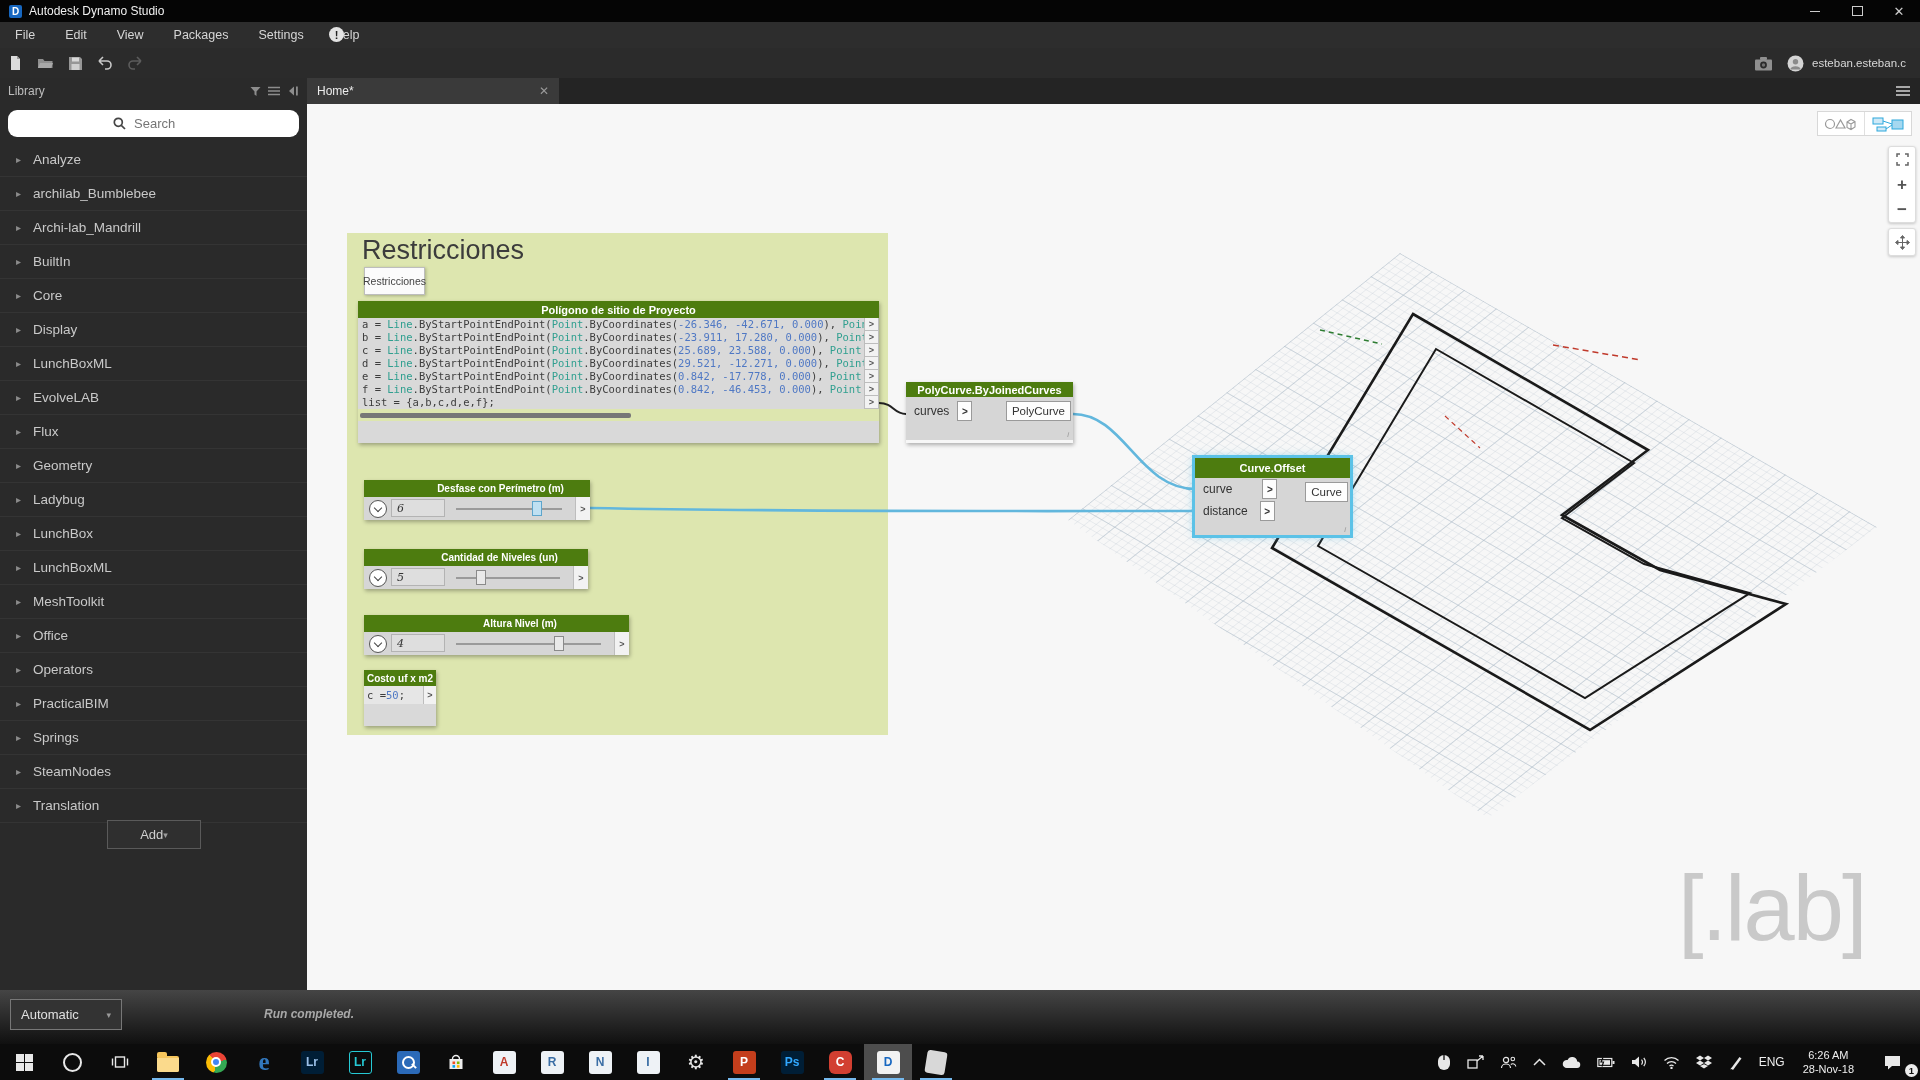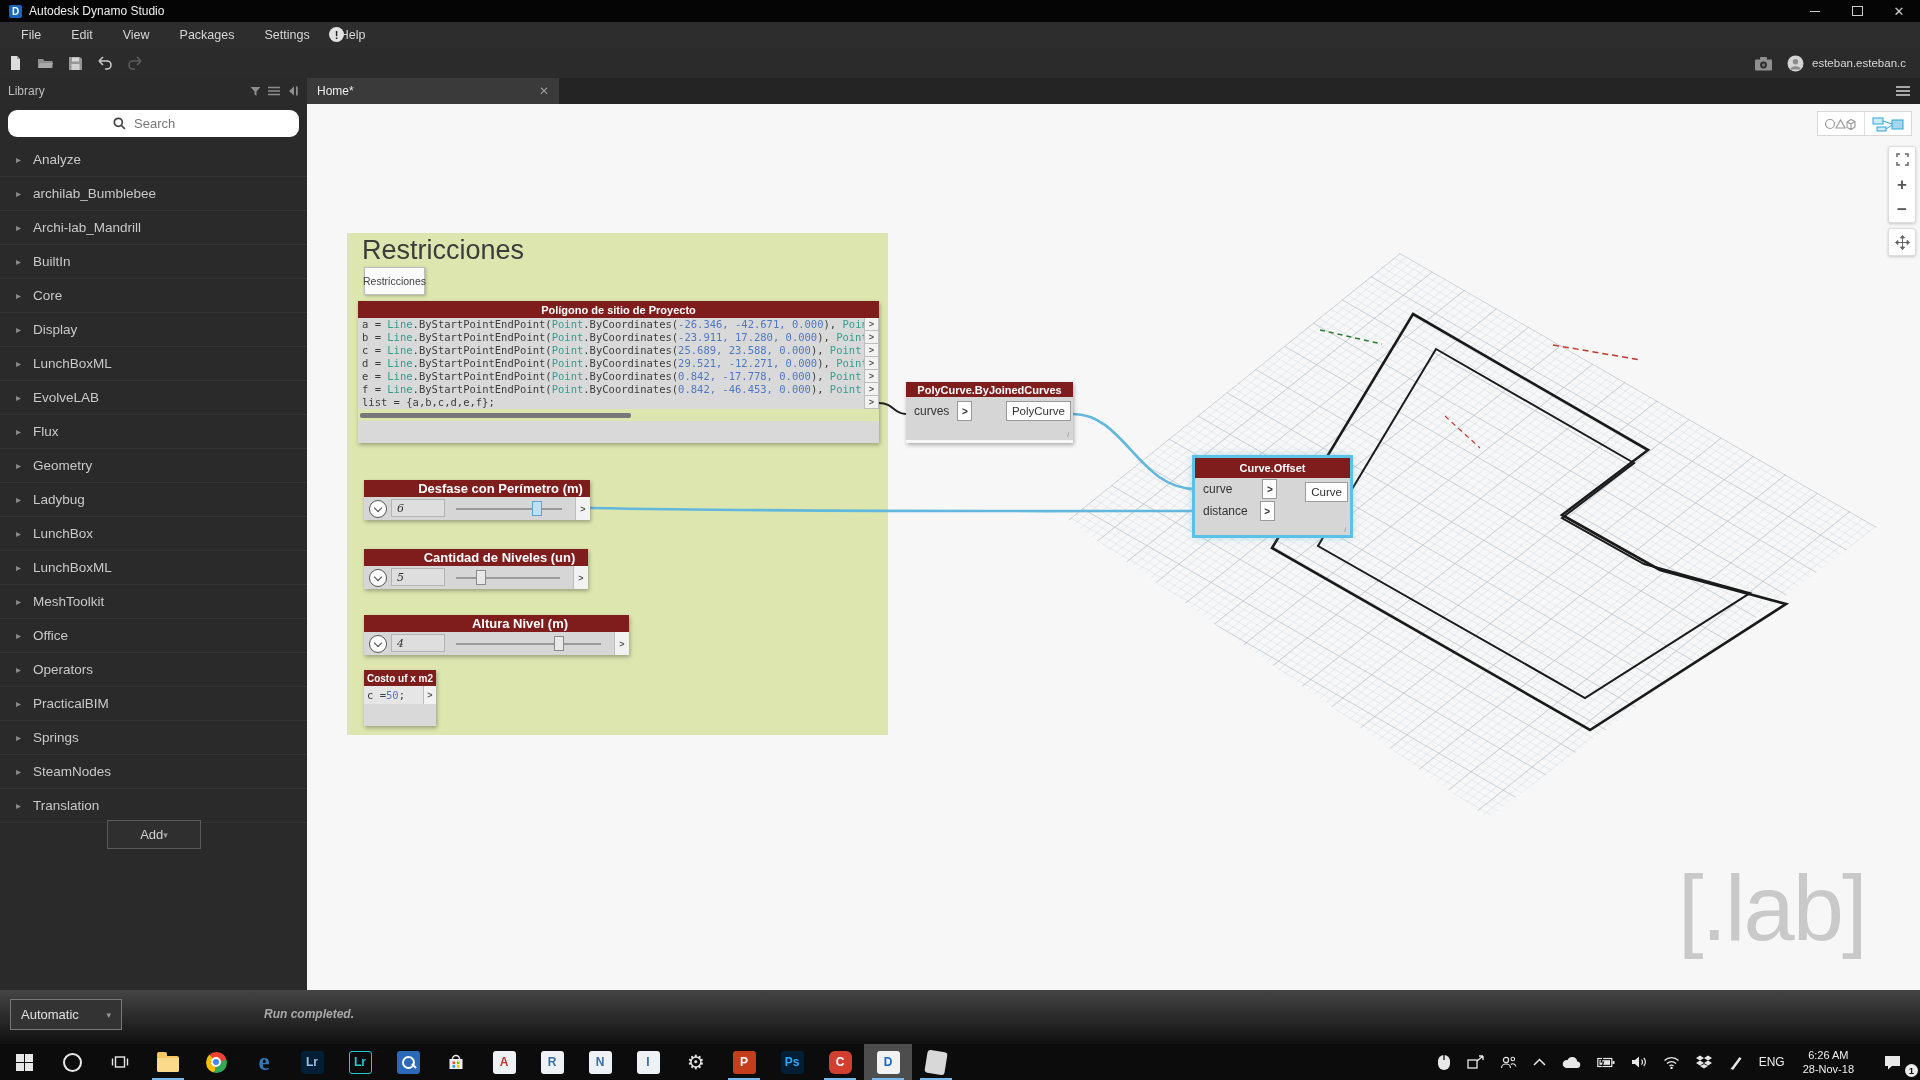--- a/index.html
+++ b/index.html
@@ -14,21 +14,21 @@
             display:flex;align-items:center;justify-content:center;margin:0 7px 0 9px;border-radius:2px;}
   .title-text{font-size:12px;color:#f0f0f0;}
   .win-btns{margin-left:auto;display:flex;height:100%;}
   .win-btn{width:42px;height:100%;display:flex;align-items:center;justify-content:center;color:#ccc;font-size:11px;}
   .wb-min{width:10px;height:1px;background:#ccc;}
   .wb-max{width:9px;height:8px;border:1px solid #ccc;}
   .wb-close{font-size:13px;line-height:1;}
 
   
   .menubar{position:absolute;left:0;top:22px;width:1920px;height:26px;background:#2d2d2d;
-           display:flex;align-items:center;padding-left:6px;box-sizing:border-box;}
+           display:flex;align-items:center;box-sizing:border-box;}
   .menu-item{color:#d6d6d6;font-size:12.5px;padding:0 15px;cursor:default;}
   .alert-badge{width:15px;height:15px;border-radius:50%;background:#e3e3e3;color:#222;
                font-size:11px;font-weight:bold;display:flex;align-items:center;justify-content:center;margin-left:12px;}
 
   
   .toolbar{position:absolute;left:0;top:48px;width:1920px;height:30px;background:#2b2b2b;
            display:flex;align-items:center;}
   .tool-ico{width:30px;height:24px;display:flex;align-items:center;justify-content:center;}
   .tb-right{margin-left:auto;display:flex;align-items:center;margin-right:14px;gap:14px;}
   .username{font-size:11.5px;color:#d8d8d8;display:flex;align-items:center;gap:8px;}
@@ -61,42 +61,42 @@
   .canvas-bg{position:absolute;left:307px;top:104px;width:1613px;height:886px;background:#f7f7f7;}
   .graph-svg{position:absolute;left:307px;top:104px;pointer-events:none;}
 
   .group-box{position:absolute;left:347px;top:233px;width:541px;height:502px;background:#dde6af;}
   .group-title{position:absolute;left:15px;top:2px;font-size:27px;color:#3c3c3c;}
   .custom-node{position:absolute;left:17px;top:34px;width:59px;height:26px;background:#fbfbfb;
                border:1px solid #bdbdbd;box-shadow:1px 1px 3px rgba(0,0,0,.25);display:flex;
                align-items:center;justify-content:center;font-size:10.5px;color:#444;}
 
   .dyn-node{position:absolute;box-shadow:1px 2px 4px rgba(0,0,0,.3);}
-  .node-header{background:#7f1d1d;color:#fff;font-weight:bold;text-align:center;
+  .node-header{background:#4d7c0f;color:#fff;font-weight:bold;text-align:center;
                font-size:11px;display:flex;align-items:center;justify-content:center;}
 
   
   .code-block{left:358px;top:301px;width:521px;height:142px;}
   .code-block .node-header{height:17px;}
   .code-lines{position:absolute;left:0;top:17px;right:15px;height:91px;overflow:hidden;background:#d9d9d9;}
   .code-line{height:13px;line-height:13px;font-family:"DejaVu Sans Mono",monospace;font-size:10.5px;
              white-space:nowrap;color:#3c3c3c;padding-left:4px;}
   .code-line .t{color:#2f9f8f;}
   .code-line .n{color:#4f78c4;}
   .code-line .p{color:#3c3c3c;}
   .port-col{position:absolute;right:0;top:17px;width:15px;height:91px;background:#d9d9d9;}
   .port-cell{height:13px;background:#f2f2f2;border:1px solid #bdbdbd;border-top:none;box-sizing:border-box;
              font-size:9px;font-weight:bold;color:#555;display:flex;align-items:center;justify-content:center;}
   .code-scroll{position:absolute;left:2px;top:112px;width:52%;height:5px;background:#777;border-radius:2px;}
   .code-footer{position:absolute;left:0;bottom:0;width:100%;height:22px;background:#d9d9d9;}
 
   
   .sliders-wrap{position:absolute;left:364px;top:480px;width:232px;height:180px;}
   .slider-node{position:absolute;height:40px;box-shadow:1px 2px 4px rgba(0,0,0,.3);}
-  .slider-node .node-header{height:17px;font-size:13px;padding-left:47px;}
+  .slider-node .node-header{height:17px;font-size:10px;padding-left:47px;}
   .slider-body{position:relative;height:23px;background:#d6d6d6;}
   .chev-btn{position:absolute;left:5px;top:3px;width:16px;height:16px;border:1px solid #555;border-radius:50%;
             background:#fff;}
   .chev-btn:after{content:"";position:absolute;left:4.5px;top:3.5px;width:5px;height:5px;
                   border-right:1.5px solid #444;border-bottom:1.5px solid #444;transform:rotate(45deg);}
   .slider-val{position:absolute;left:27px;top:2px;width:54px;height:18px;background:#dedede;border:1px solid #b3b3b3;
               font-family:"DejaVu Serif",serif;font-style:italic;font-size:11px;color:#333;
               display:flex;align-items:center;padding-left:5px;box-sizing:border-box;}
   .slider-track{position:absolute;left:92px;right:28px;top:11px;height:2px;background:#9a9a9a;}
   .slider-thumb{position:absolute;top:4px;width:10px;height:15px;background:#e9e9e9;border:1px solid #8a8a8a;box-sizing:border-box;}

